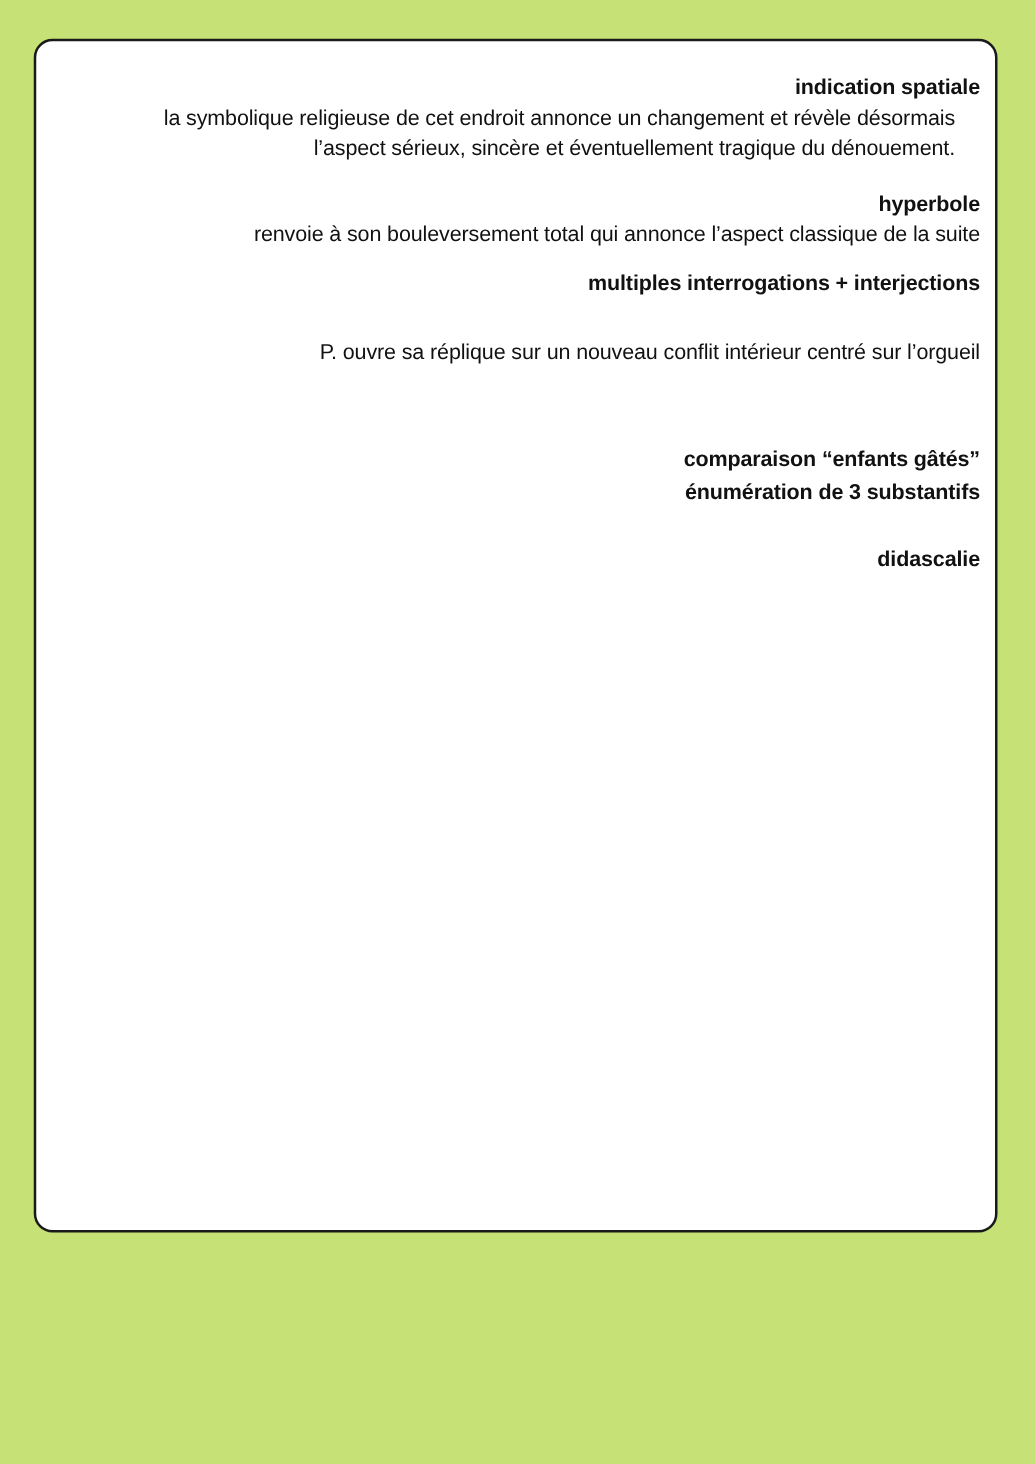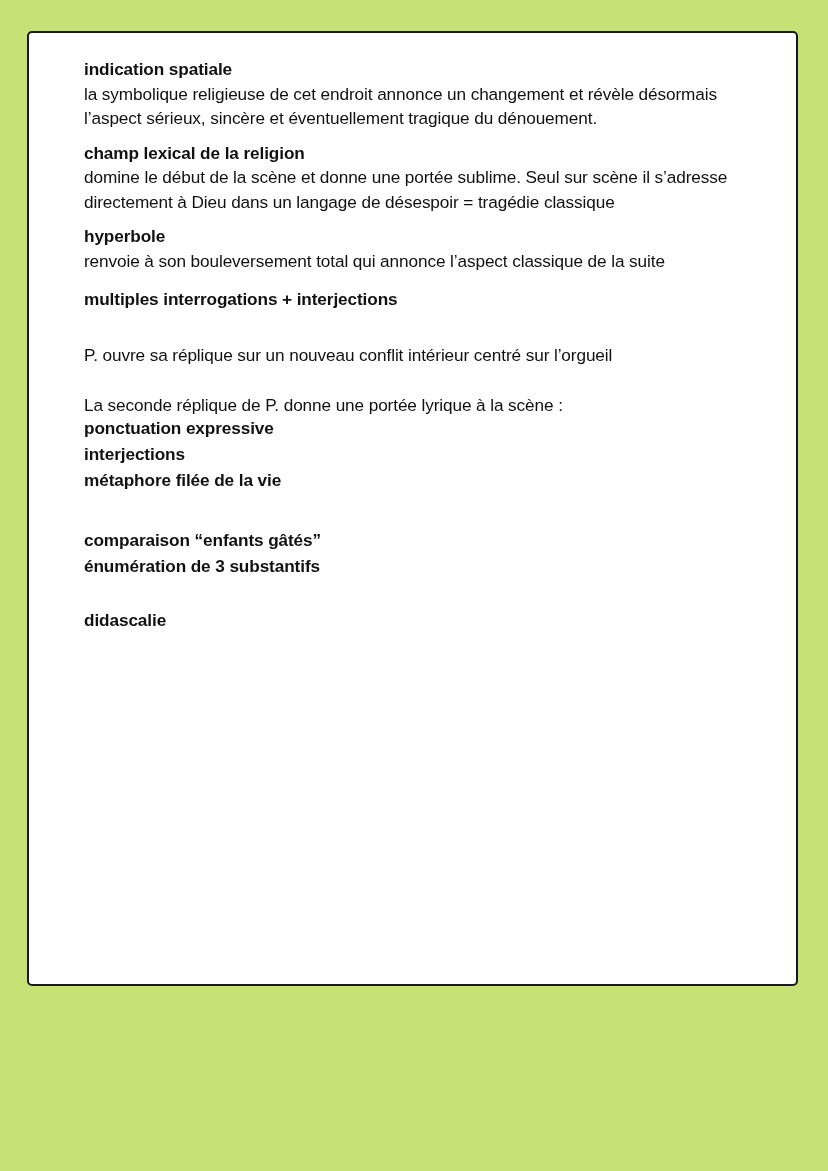--- a/index.html
+++ b/index.html
@@ -10,22 +10,23 @@
     font-family: "Liberation Sans", "DejaVu Sans", sans-serif;
     color: #111;
     overflow: hidden;
   }
   .card {
     position: absolute;
     left: 27px; top: 31px;
     width: 771px; height: 955px;
     background: #ffffff;
     border: 2px solid #1a1a1a;
-    border-radius: 5px;
+    border-radius: 15px;
     box-sizing: border-box;
+    text-align: right;
   }
   .content {
     position: absolute;
     left: 55px; top: 24px;
     width: 700px;
     font-size: 17.2px;
     line-height: 24.5px;
     letter-spacing: -0.1px;
   }
   .b { font-weight: bold; }
@@ -40,24 +41,20 @@
 
 <div class="card">
   <div class="content">
 
     <div>
       <p class="p b">indication spatiale</p>
       <p class="p" style="width:680px">la symbolique religieuse  de cet endroit annonce un changement et révèle désormais l’aspect sérieux, sincère et éventuellement tragique du dénouement.</p>
     </div>
     <div class="gap-s"></div>
 
-    <div>
-      <p class="p b">champ lexical de la religion</p>
-      <p class="p" style="width:680px">domine le début de la scène et donne une portée sublime. Seul sur scène il s’adresse directement à Dieu dans un langage de désespoir = tragédie classique</p>
-    </div>
     <div class="gap-s"></div>
 
     <div>
       <p class="p b">hyperbole</p>
       <p class="p">renvoie à son bouleversement total qui annonce l’aspect classique de la suite</p>
     </div>
     <div class="gap-s" style="height:14px"></div>
 
     <div>
       <p class="p b">multiples interrogations + interjections</p>
@@ -65,26 +62,20 @@
 
     <div class="gap-s" style="height:14px"></div>
 
     <div class="gap-m"></div>
 
     <div>
       <p class="p" style="line-height:22px">P. ouvre sa réplique sur un nouveau conflit intérieur centré sur l’orgueil</p>
     </div>
     <div class="gap-l"></div>
 
-    <div>
-      <p class="p" style="line-height:22px">La seconde réplique de P. donne une portée lyrique à la scène :</p>
-      <p class="p b" style="line-height:25px">ponctuation expressive</p>
-      <p class="p b" style="line-height:26px">interjections</p>
-      <p class="p b" style="line-height:26px">métaphore filée de la vie</p>
-    </div>
     <div class="gap-xl"></div>
 
     <div>
       <p class="p b" style="line-height:26px">comparaison “enfants gâtés”</p>
       <p class="p b" style="line-height:26px">énumération de 3 substantifs</p>
     </div>
     <div class="gap-l"></div>
 
     <div>
       <p class="p b" style="line-height:26px">didascalie</p>

